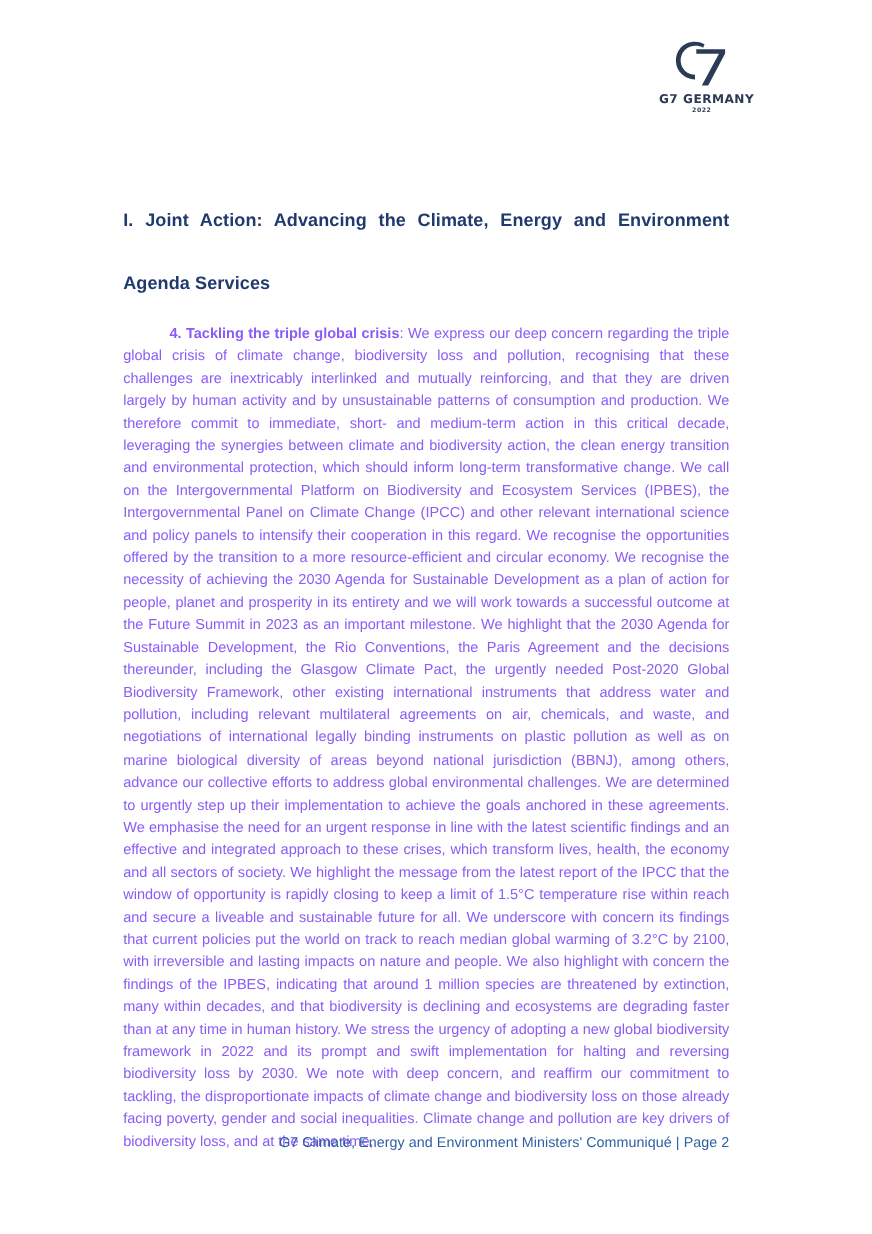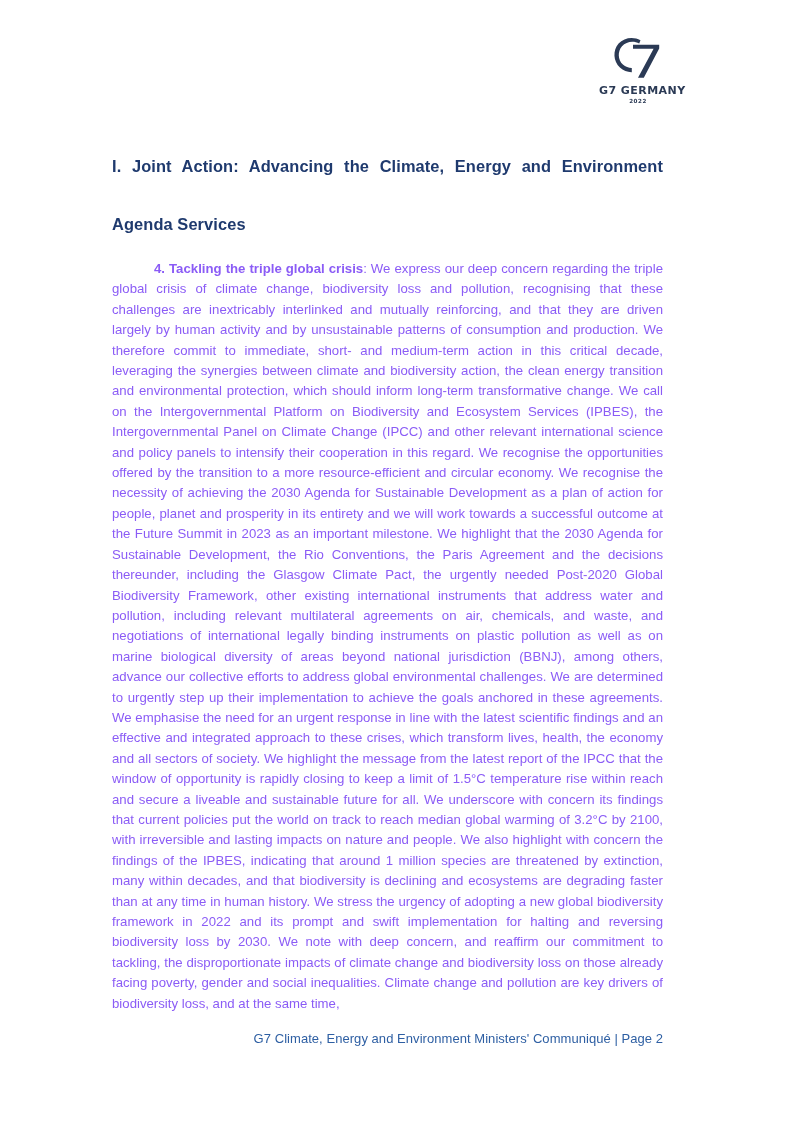--- a/index.html
+++ b/index.html
@@ -79,20 +79,21 @@
     color: #1F3A6E;
     margin: 0 0 20px 0;
     text-align: justify;
     text-justify: inter-word;
     letter-spacing: 0.1px;
   }
   
   h1.section-heading .h-line1 {
     display: block;
     text-align: justify;
+    margin-top: 34px;
   }
   h1.section-heading .h-line1::after {
     content: "";
     display: inline-block;
     width: 100%;
   }
   h1.section-heading .h-line2 {
     display: block;
   }
 

